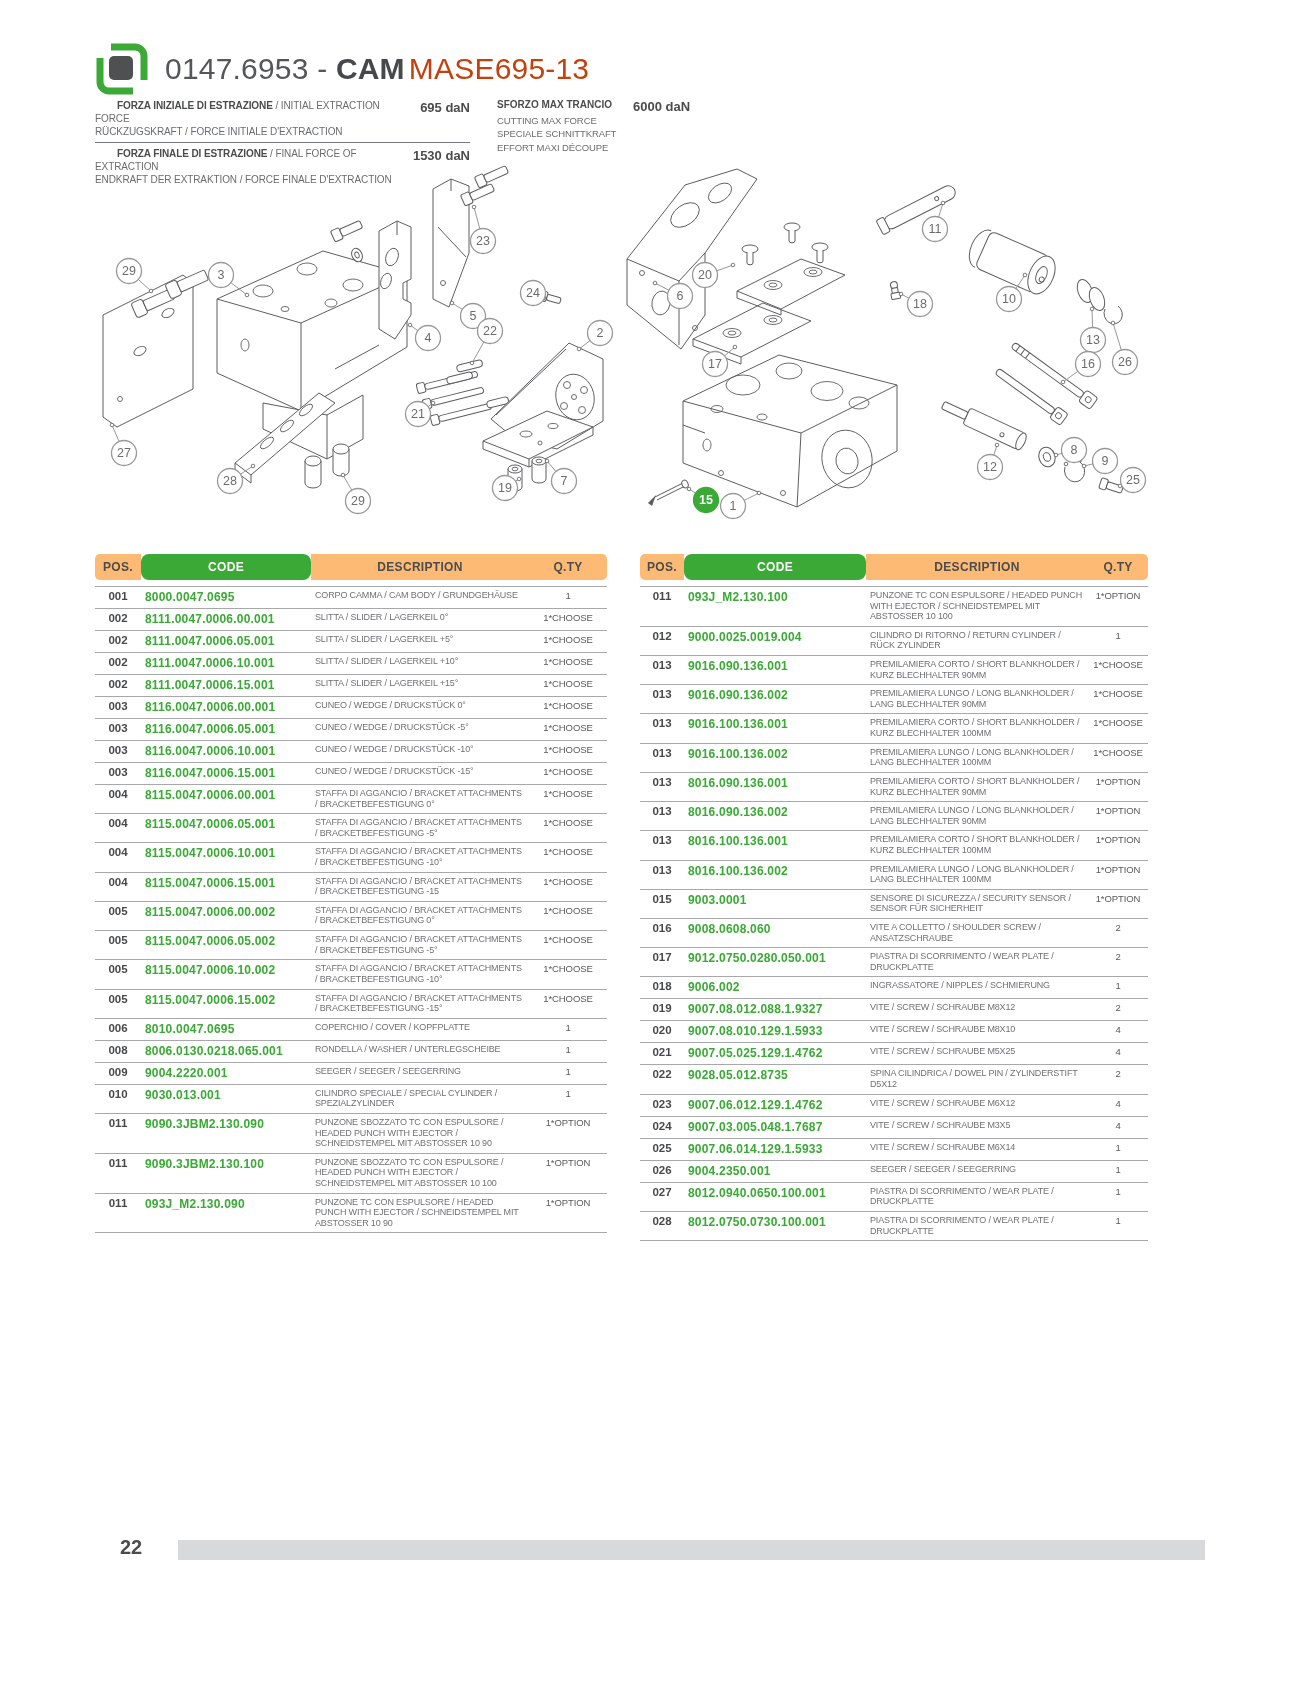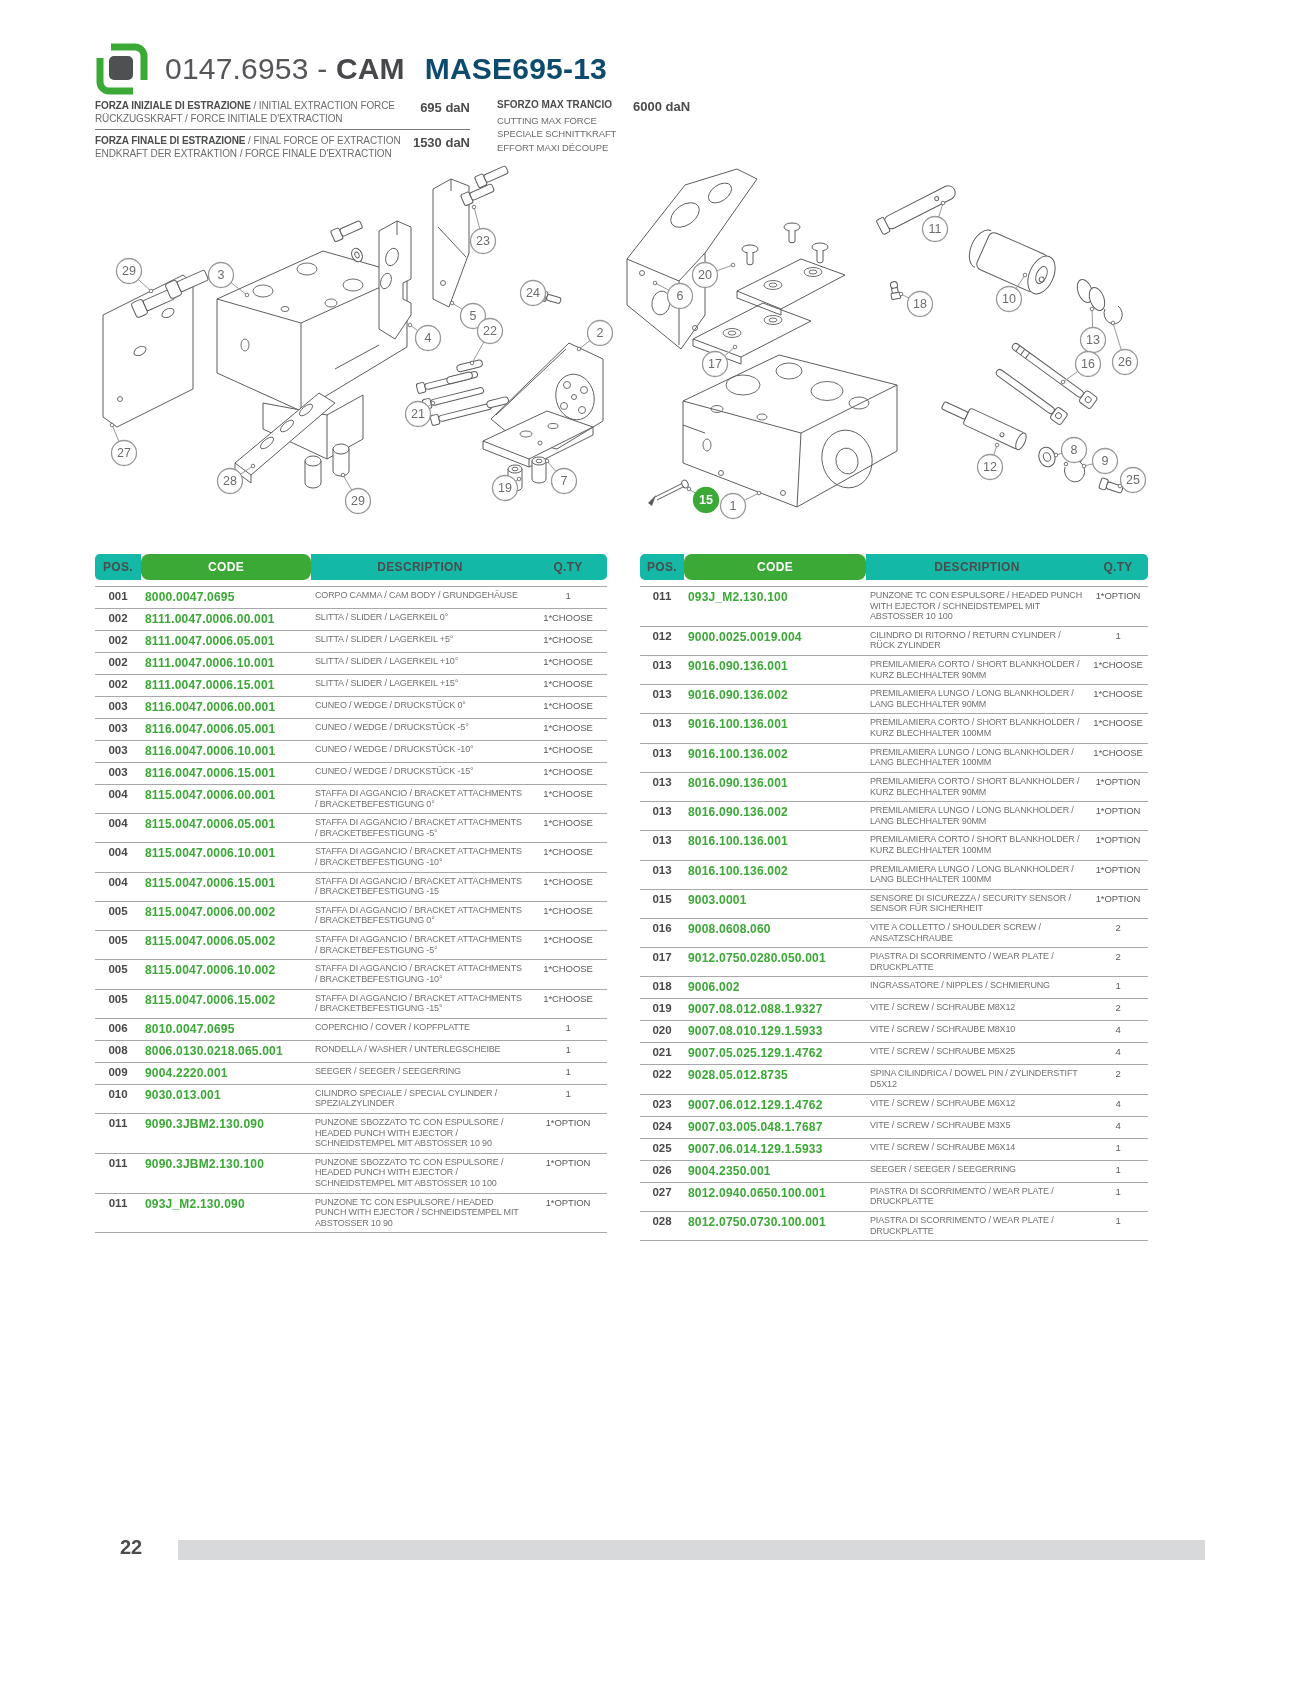--- a/index.html
+++ b/index.html
@@ -5,29 +5,29 @@
   html,body{margin:0;padding:0;}
   body{width:1303px;height:1683px;background:#ffffff;font-family:"Liberation Sans",sans-serif;-webkit-font-smoothing:antialiased;}
   .page{position:relative;width:1303px;height:1683px;background:#fff;overflow:hidden;}
 
   
   .hdr{position:absolute;left:95px;top:42px;display:flex;align-items:center;gap:16px;}
   .title{font-size:30px;letter-spacing:.2px;white-space:nowrap;}
   .t-code{color:#55565a;font-weight:400;}
   .t-sep{color:#55565a;font-weight:400;}
   .t-cam{color:#47484b;font-weight:700;}
-  .t-model{color:#0c4a6e;font-weight:700;margin-left:20px;}
+  .t-model{color:#c2410c;font-weight:400;margin-left:4px;}
 
   
   .specs{position:absolute;left:95px;top:99px;width:1110px;display:flex;align-items:flex-start;}
   .spec-left{width:375px;}
   .spec-row{display:flex;align-items:flex-start;}
   .spec-labels{flex:1;}
   .spec-labels p{margin:0;font-size:10px;line-height:1.3;color:#6b6c6e;letter-spacing:-.1px;}
-  .spec-labels .b{color:#4b4c4e;font-weight:700;}
+  .spec-labels .b{color:#4b4c4e;font-weight:700;margin-left:22px;}
   .spec-value{width:62px;text-align:right;font-size:13px;font-weight:700;color:#4b4c4e;padding-top:1px;}
   .spec-hr{border-top:1px solid #77787b;margin:4px 0 4px 0;height:0;}
   .spec-right{margin-left:27px;width:260px;}
   .mr-top{display:flex;align-items:flex-start;}
   .mr-title{font-size:10px;font-weight:700;color:#4b4c4e;width:136px;}
   .mr-val{font-size:13px;font-weight:700;color:#4b4c4e;}
   .spec-right p{margin:1px 0 0 0;font-size:9.5px;line-height:1.3;color:#6b6c6e;letter-spacing:-.1px;}
 
   
   .diagram{position:absolute;left:95px;top:163px;width:1110px;height:366px;}
@@ -39,21 +39,21 @@
   .co-circ{fill:#fff;stroke:#97989a;stroke-width:1.3;}
   .co-circ-hl{fill:#3aa935;stroke:#3aa935;stroke-width:1.3;}
   .co-txt{font-family:"Liberation Sans",sans-serif;font-size:12.5px;fill:#6b6c6e;text-anchor:middle;}
   .co-txt-hl{font-family:"Liberation Sans",sans-serif;font-size:12.5px;font-weight:700;fill:#ffffff;text-anchor:middle;}
 
   
   .tables{position:absolute;left:95px;top:554px;width:1110px;display:flex;gap:33px;align-items:flex-start;}
   table.tbl{border-collapse:separate;border-spacing:0;table-layout:fixed;}
   .t-left{width:512px;}
   .t-right{width:508px;}
-  .tbl th{background:#14b8a6;color:#4b4c4e;font-size:12px;font-weight:700;text-align:center;padding:6px 2px;letter-spacing:.3px;}
+  .tbl th{background:#fdba74;color:#4b4c4e;font-size:12px;font-weight:700;text-align:center;padding:6px 2px;letter-spacing:.3px;}
   .tbl th.pos{border-radius:5px 0 0 5px;}
   .tbl th.qty{border-radius:0 5px 5px 0;}
   .tbl th.code{background:#3aa935;color:#fff;border-radius:8px;}
   .tbl thead tr.sp td{height:6px;padding:0;border:none;background:transparent;}
   .tbl tbody td{vertical-align:top;border-bottom:1px solid #a7a8aa;padding:3px 4px 4px 4px;}
   .tbl tbody tr:first-child td{border-top:1px solid #a7a8aa;}
   .tbl td.pos{text-align:center;font-weight:700;font-size:11.5px;color:#48494b;padding-left:0;padding-right:0;}
   .tbl td.code{font-weight:700;font-size:12px;color:#3aa935;letter-spacing:.2px;white-space:nowrap;}
   .tbl td.desc{font-size:9px;line-height:1.18;color:#707174;letter-spacing:-.15px;}
   .tbl td.qty{text-align:center;font-size:9.5px;color:#58595b;letter-spacing:-.1px;}

